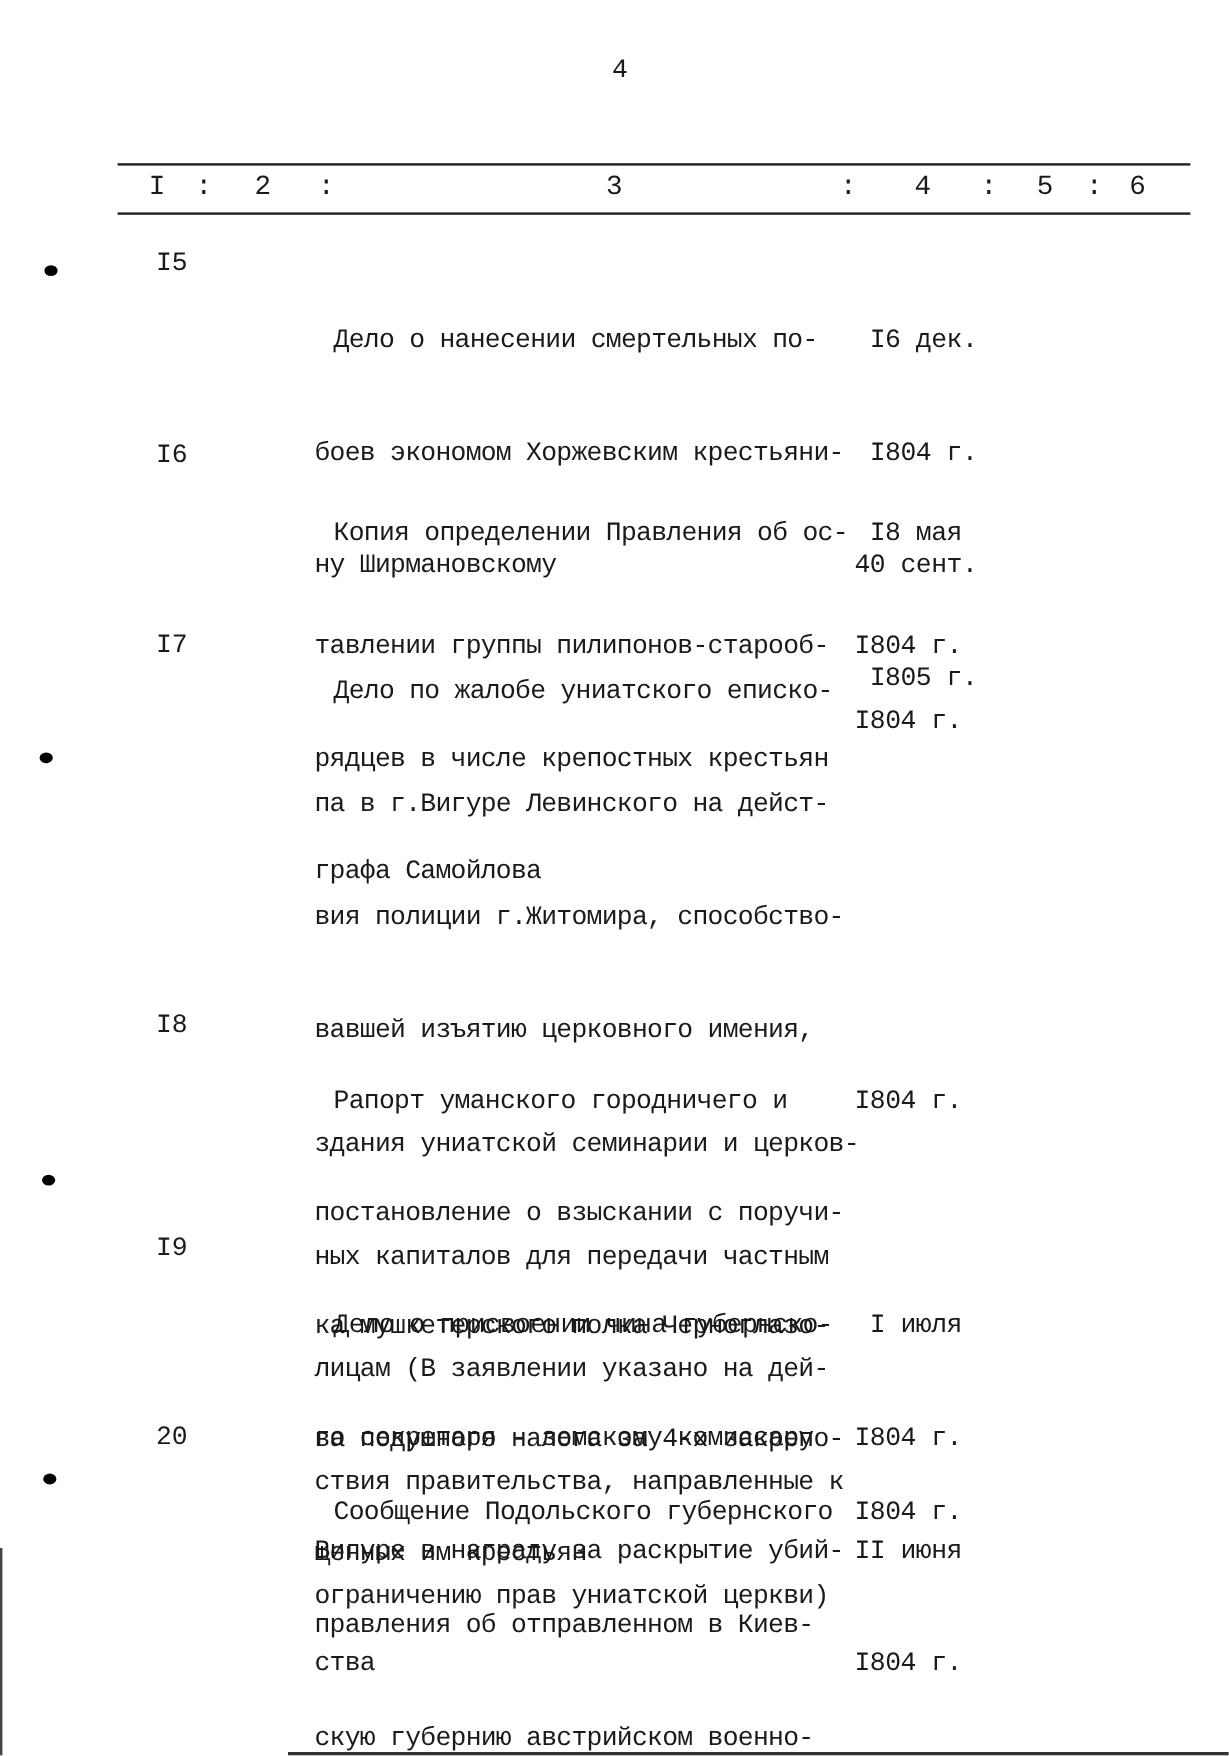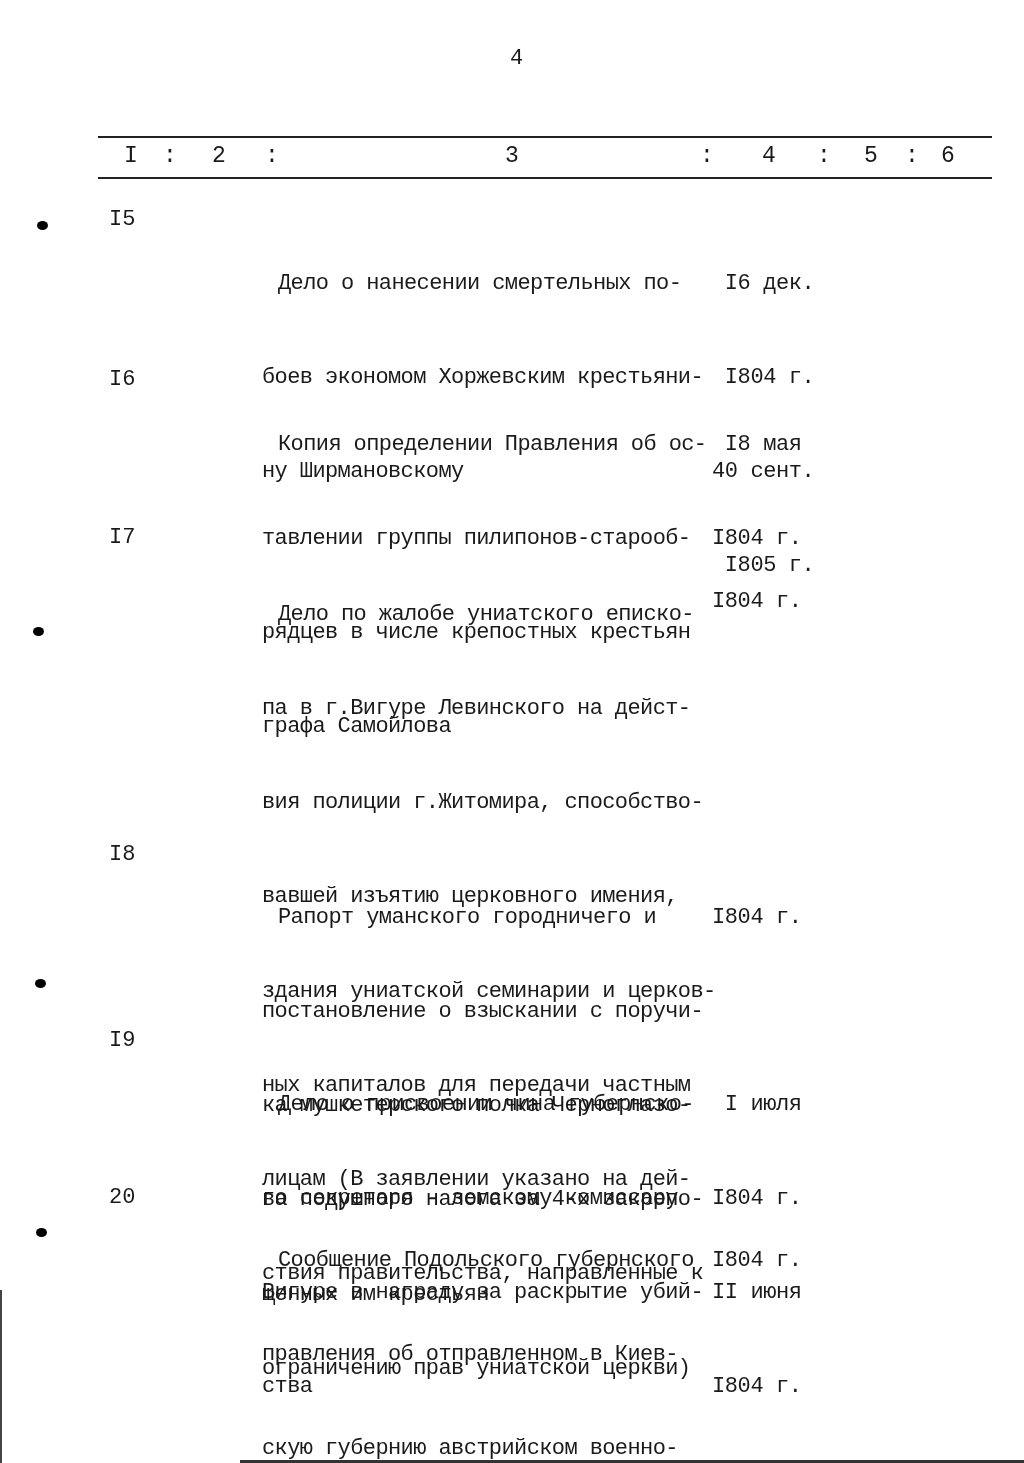--- a/index.html
+++ b/index.html
@@ -31,21 +31,21 @@
   .rule.top { top: 136px; }
   .rule.bottom { top: 177px; }
   .hdr {
     position: absolute;
     top: 142px;
     font-size: 23px;
     line-height: 28px;
   }
   .row-num {
     position: absolute;
-    left: 109px;
+    left: 130px;
     font-size: 22px;
     line-height: 31px;
   }
   .desc {
     position: absolute;
     left: 262px;
     font-size: 22px;
     line-height: 31.4px;
     white-space: pre;
     letter-spacing: -0.6px;
@@ -131,21 +131,21 @@
     <span class="line">графа Самойлова</span>
   </div>
   <div class="dates" style="top:366px">
     <span class="line">I8 мая</span>
     <span class="line">I804 г.</span>
   </div>
 </div>
 
 <div>
   <div class="row-num" style="top:522px">I7</div>
-  <div class="desc" style="top:536px">
+  <div class="desc" style="top:498px">
     <span class="line">Дело по жалобе униатского еписко-</span>
     <span class="line">па в г.Вигуре Левинского на дейст-</span>
     <span class="line">вия полиции г.Житомира, способство-</span>
     <span class="line">вавшей изъятию церковного имения,</span>
     <span class="line">здания униатской семинарии и церков-</span>
     <span class="line">ных капиталов для передачи частным</span>
     <span class="line">лицам (В заявлении указано на дей-</span>
     <span class="line">ствия правительства, направленные к</span>
     <span class="line">ограничению прав униатской церкви)</span>
   </div>

